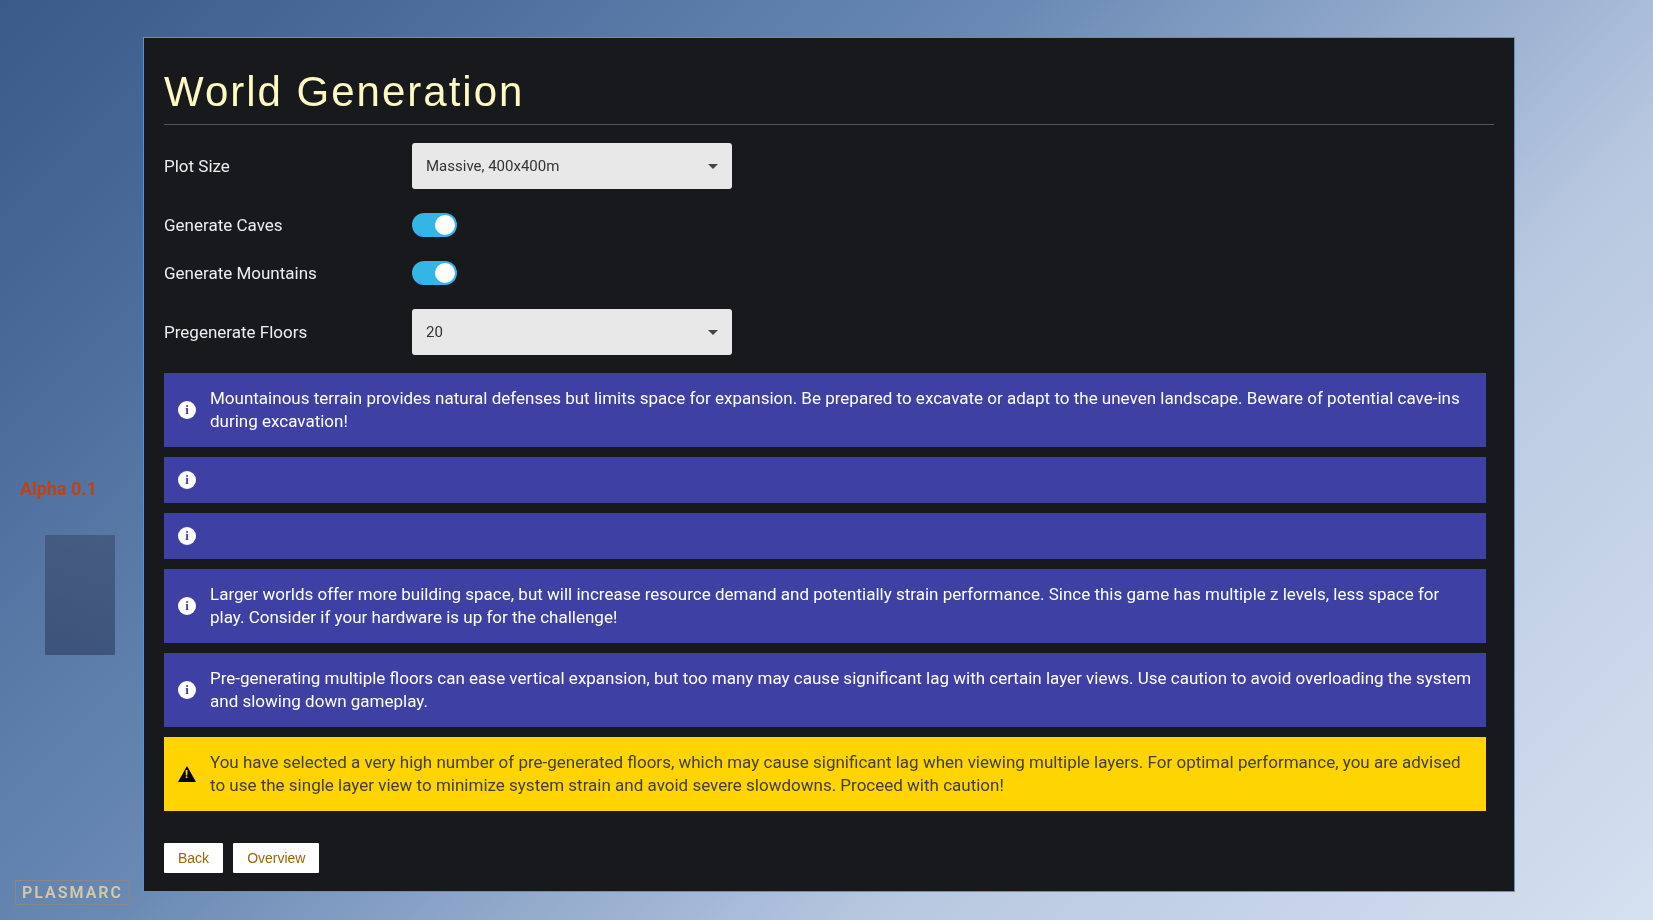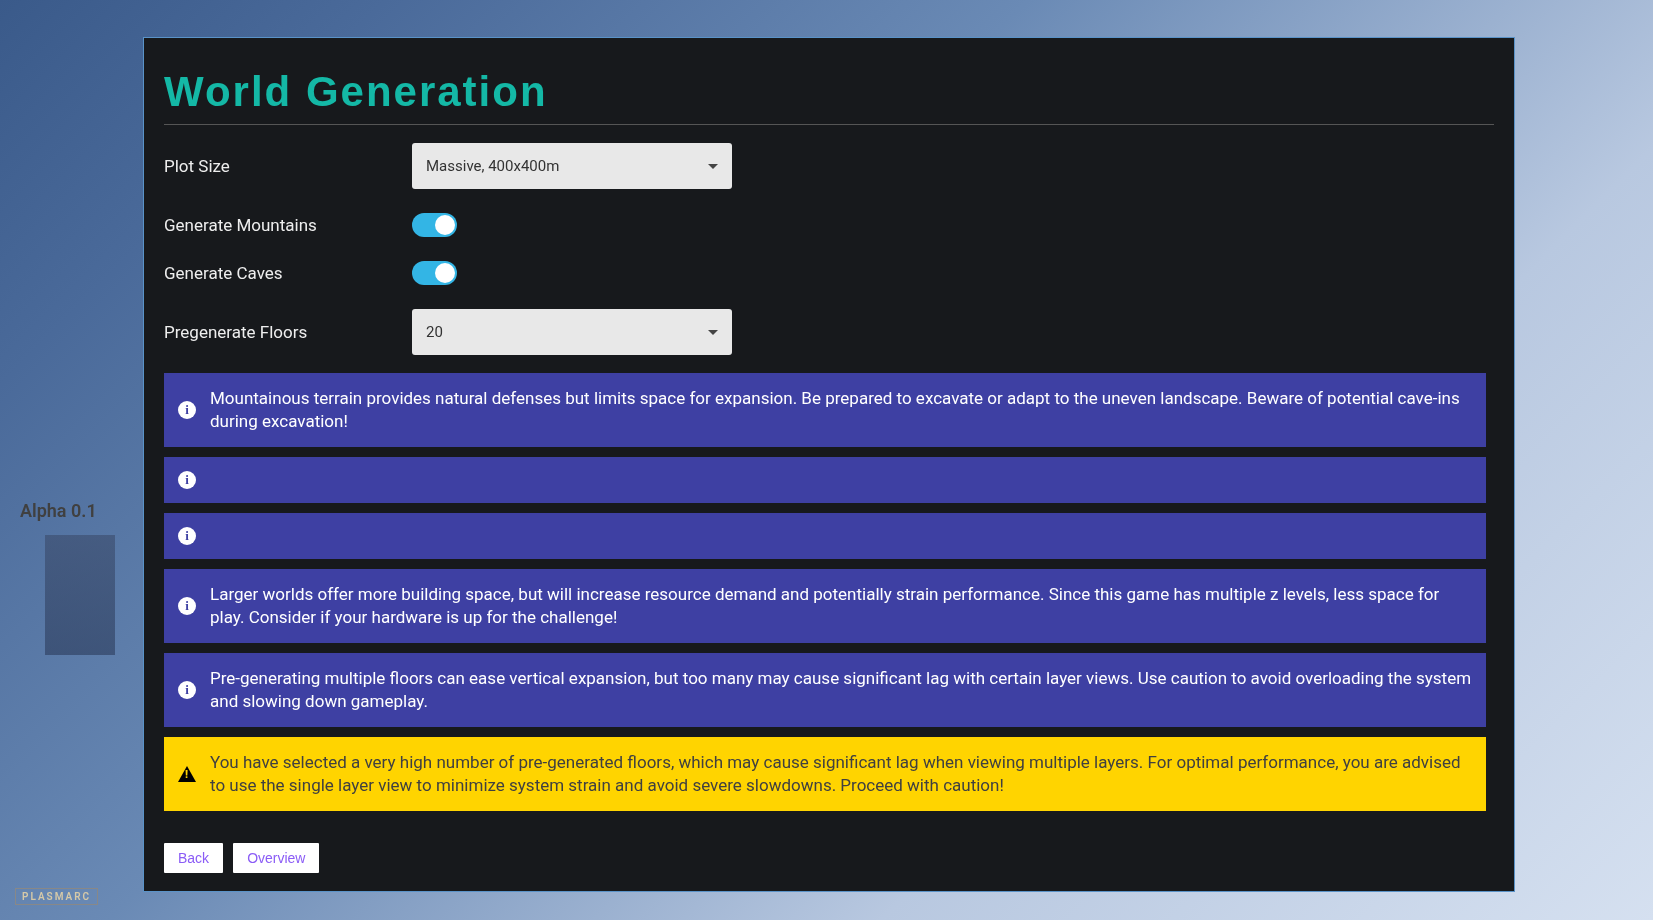--- a/index.html
+++ b/index.html
@@ -27,61 +27,61 @@
 .logo-circle {
   width: 100px; height: 100px;
   border-radius: 50%;
   border: 8px solid #2a2a2a;
   position: absolute;
 }
 .logo-text { position:absolute; top: 25px; left: 4px; font-size: 44px; font-weight: 900; color: #2a2a2a; }
 .alpha-text {
   position: absolute;
   left: 20px;
-  top: 500px;
+  top: 478px;
   font-size: 18px;
-  color: #404040;
+  color: #c2410c;
   font-weight: 600;
 }
 .bg-building {
   position: absolute;
   left: 45px;
   top: 535px;
   width: 70px;
   height: 120px;
   background: linear-gradient(180deg, #3a4a6a, #2a3a5a);
   opacity: 0.6;
 }
 .plasmarc-badge {
   position: absolute;
   left: 15px;
   bottom: 15px;
   border: 1px solid #888;
   padding: 2px 6px;
-  font-size: 10px;
+  font-size: 16px;
   letter-spacing: 2px;
   color: #d6c9a8;
   font-weight: 600;
 }
 .panel {
   position: absolute;
   left: 143px;
   top: 37px;
   width: 1372px;
   height: 855px;
   background: #17191c;
   border: 1px solid #5a93c8;
   padding: 30px 20px 18px 20px;
   display: flex;
   flex-direction: column;
 }
 .panel-title {
   font-size: 42px;
-  font-weight: 700;
-  color: #14b8a6;
+  font-weight: 400;
+  color: #fef9c3;
   letter-spacing: 2px;
   margin-bottom: 8px;
   font-family: "Segoe UI", Arial, sans-serif;
 }
 .title-rule {
   height: 1px;
   background: #555;
   margin-bottom: 18px;
 }
 .form-rows { display: flex; flex-direction: column; gap: 24px; margin-bottom: 18px; }
@@ -187,21 +187,21 @@
   font-size: 11px;
   font-weight: 900;
 }
 .footer-buttons {
   display: flex;
   gap: 10px;
   margin-top: 16px;
 }
 .btn {
   background: #fff;
-  color: #8b5cf6;
+  color: #a16207;
   border: none;
   padding: 7px 14px;
   font-size: 14px;
   cursor: pointer;
   border-radius: 1px;
 }
 </style>
 </head>
 <body>
 
@@ -221,28 +221,28 @@
       <div class="form-label">Plot Size</div>
       <div class="select-wrap">
         <div class="select">
           <span>Massive, 400x400m</span>
           <span class="chev-down"></span>
         </div>
       </div>
     </div>
 
     <div class="form-row">
-      <div class="form-label">Generate Mountains</div>
+      <div class="form-label">Generate Caves</div>
       <div class="toggle">
           <div class="toggle-knob"></div>
         </div>
     </div>
 
     <div class="form-row">
-      <div class="form-label">Generate Caves</div>
+      <div class="form-label">Generate Mountains</div>
       <div class="toggle">
           <div class="toggle-knob"></div>
         </div>
     </div>
 
 
     <div class="form-row">
       <div class="form-label">Pregenerate Floors</div>
       <div class="select-wrap">
         <div class="select">

